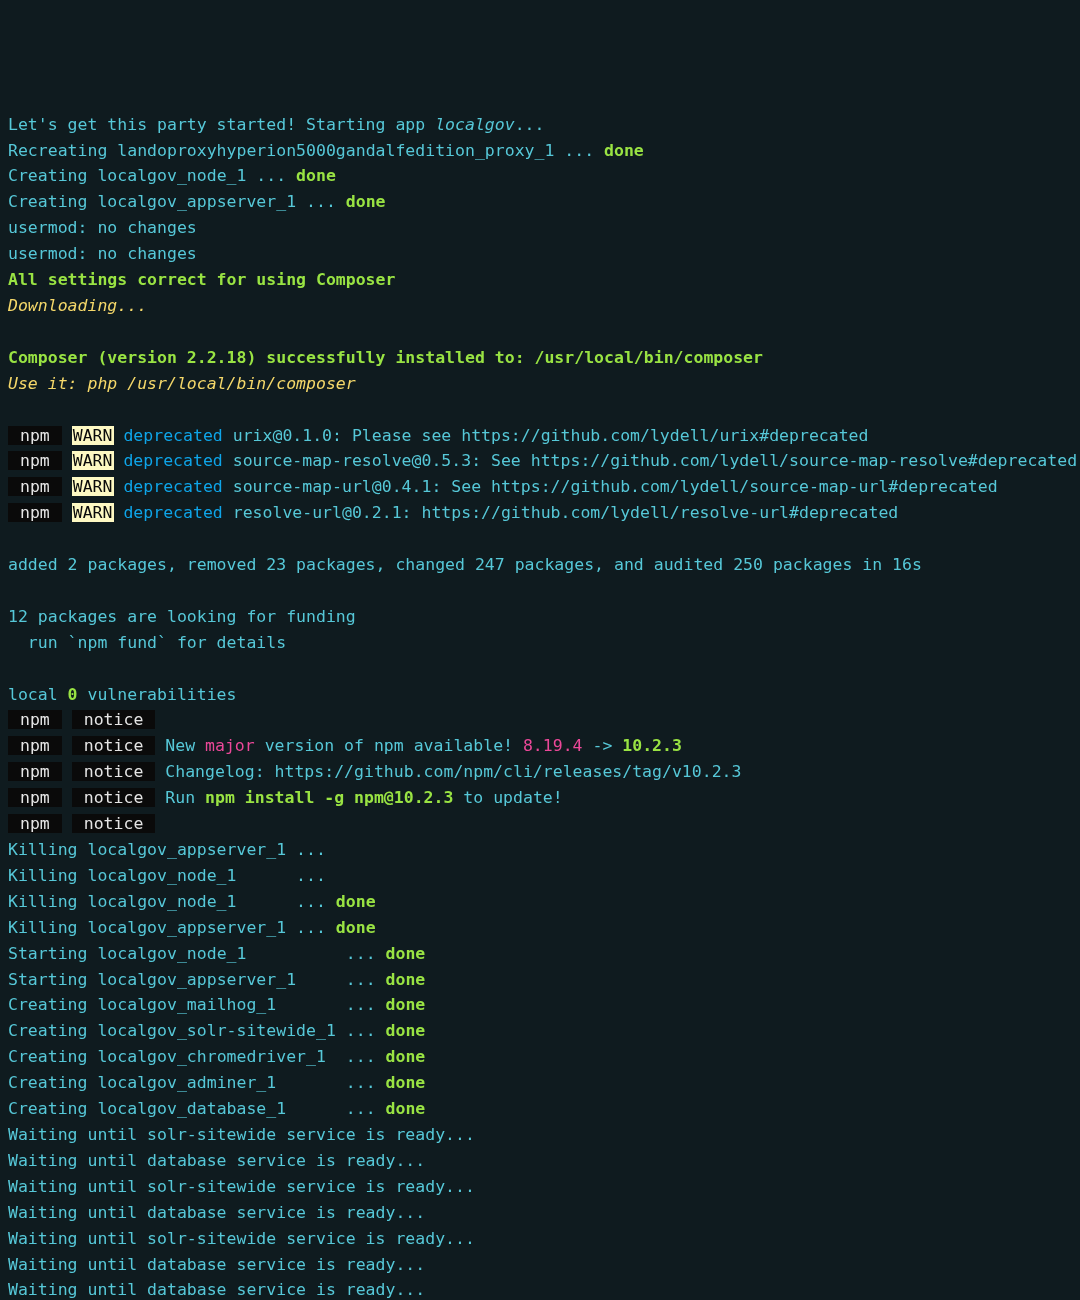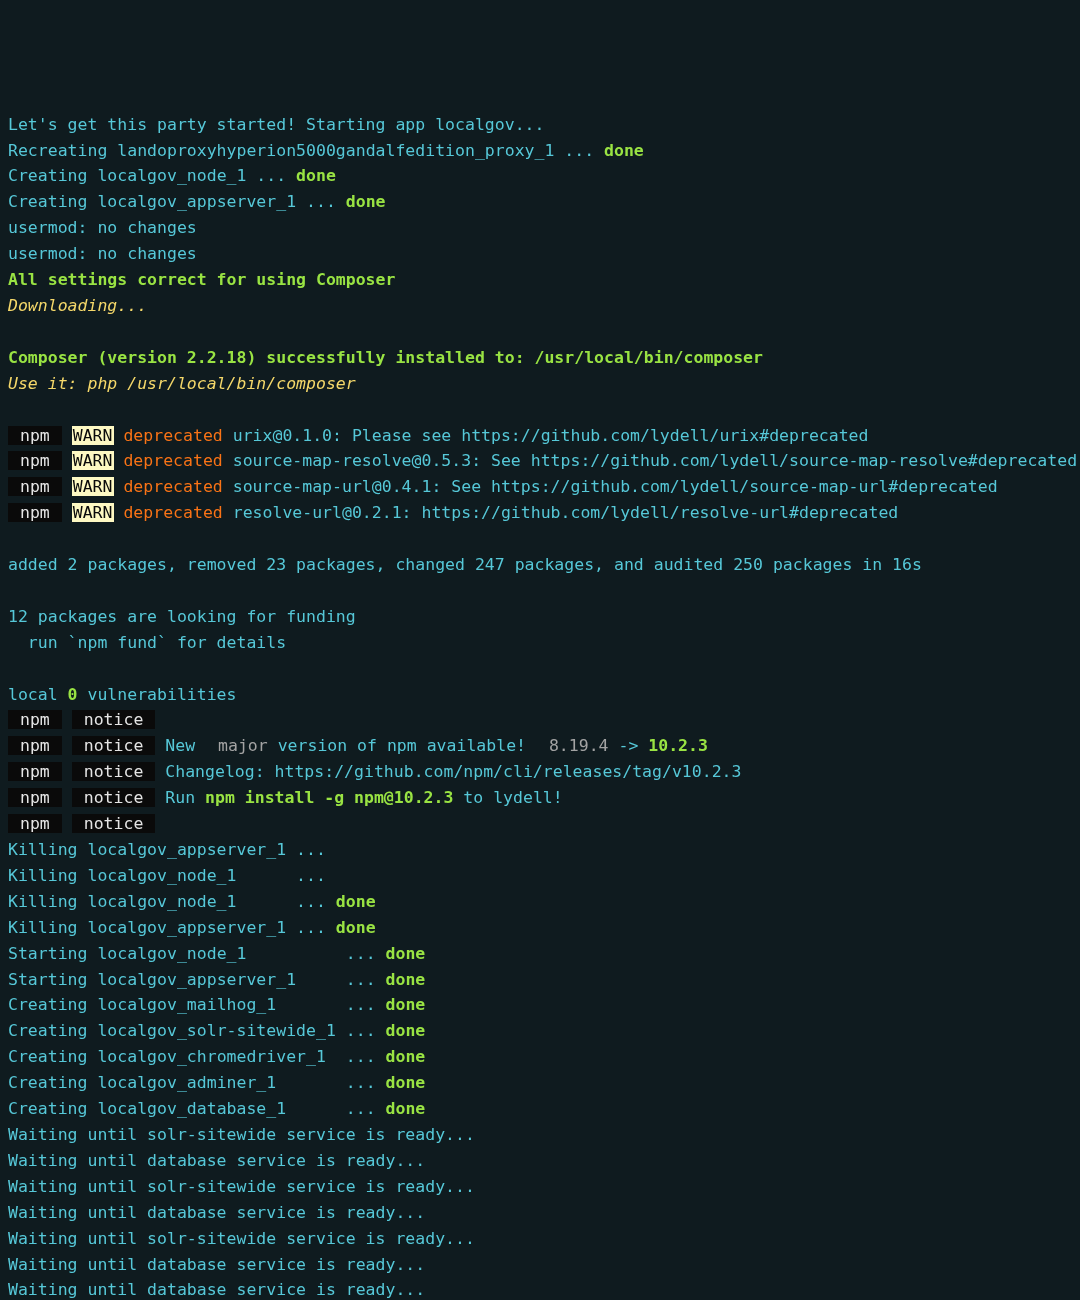--- a/index.html
+++ b/index.html
@@ -9,25 +9,25 @@
       font-family: "SF Mono", "Monaco", "Menlo", "Consolas", "DejaVu Sans Mono", monospace;
       font-size: 16.5px;
       line-height: 25.9px;
       color: #56c8d8;
       width: 1064px;
       white-space: pre;
     }
     .cyan    { color: #56c8d8; }
     .green   { color: #99e343; font-weight: bold; }
     .yellow  { color: #f5d86a; font-style: italic; }
-    .magenta { color: #f97316; }
-    .red     { color: #a3a3a3; margin-left: 13px; }
+    .magenta { color: #0ea5e9; }
+    .red     { color: #ec4899; }
     .box-bg  { background: #0a0a0a; color: #e5e5e5; padding: 0 12px; }
     .box-warn{ background: #fef9c3; color: #0a0a0a; padding: 0 1px; }
-    .italic  { }
+    .italic  { font-style: italic; }
   </style>
 </head>
 <body>
 
 
 
 <div><span><span class="cyan">Let's get this party started! Starting app </span><span class="cyan italic">localgov</span><span class="cyan">...</span></span>
 <span><span class="cyan">Recreating</span><span> </span><span class="cyan">landoproxyhyperion5000gandalfedition_proxy_1</span><span class="cyan"> ... </span><span class="green">done</span></span>
 <span><span class="cyan">Creating</span><span> </span><span class="cyan">localgov_node_1</span><span class="cyan"> ... </span><span class="green">done</span></span>
 <span><span class="cyan">Creating</span><span> </span><span class="cyan">localgov_appserver_1</span><span class="cyan"> ... </span><span class="green">done</span></span>
@@ -46,21 +46,21 @@
 
 <span class="cyan">added 2 packages, removed 23 packages, changed 247 packages, and audited 250 packages in 16s</span>
 
 <span class="cyan">12 packages are looking for funding</span>
 <span class="cyan">  run `npm fund` for details</span>
 
 <span><span class="cyan">local </span><span class="green">0</span><span class="cyan"> vulnerabilities</span></span>
 <span><span class="box-bg">npm</span> <span class="box-bg">notice</span></span>
 <span><span class="box-bg">npm</span> <span class="box-bg">notice</span> <span class="cyan">New </span><span class="red">major</span><span class="cyan"> version of npm available! </span><span class="red">8.19.4</span><span class="cyan"> -&gt; </span><span class="green">10.2.3</span></span>
 <span><span class="box-bg">npm</span> <span class="box-bg">notice</span> <span class="cyan">Changelog: https://github.com/npm/cli/releases/tag/v10.2.3</span></span>
-<span><span class="box-bg">npm</span> <span class="box-bg">notice</span> <span class="cyan">Run </span><span class="green">npm install -g npm@10.2.3</span><span class="cyan"> to lydell!</span></span>
+<span><span class="box-bg">npm</span> <span class="box-bg">notice</span> <span class="cyan">Run </span><span class="green">npm install -g npm@10.2.3</span><span class="cyan"> to update!</span></span>
 <span><span class="box-bg">npm</span> <span class="box-bg">notice</span></span>
 <span><span class="cyan">Killing</span><span> </span><span class="cyan">localgov_appserver_1</span><span class="cyan"> ...</span></span>
 <span><span class="cyan">Killing</span><span> </span><span class="cyan">localgov_node_1     </span><span class="cyan"> ...</span></span>
 <span><span class="cyan">Killing</span><span> </span><span class="cyan">localgov_node_1     </span><span class="cyan"> ...</span> <span class="green">done</span></span>
 <span><span class="cyan">Killing</span><span> </span><span class="cyan">localgov_appserver_1</span><span class="cyan"> ...</span> <span class="green">done</span></span>
 <span><span class="cyan">Starting</span><span> </span><span class="cyan">localgov_node_1         </span><span class="cyan"> ... </span><span class="green">done</span></span>
 <span><span class="cyan">Starting</span><span> </span><span class="cyan">localgov_appserver_1    </span><span class="cyan"> ... </span><span class="green">done</span></span>
 <span><span class="cyan">Creating</span><span> </span><span class="cyan">localgov_mailhog_1      </span><span class="cyan"> ... </span><span class="green">done</span></span>
 <span><span class="cyan">Creating</span><span> </span><span class="cyan">localgov_solr-sitewide_1</span><span class="cyan"> ... </span><span class="green">done</span></span>
 <span><span class="cyan">Creating</span><span> </span><span class="cyan">localgov_chromedriver_1 </span><span class="cyan"> ... </span><span class="green">done</span></span>

